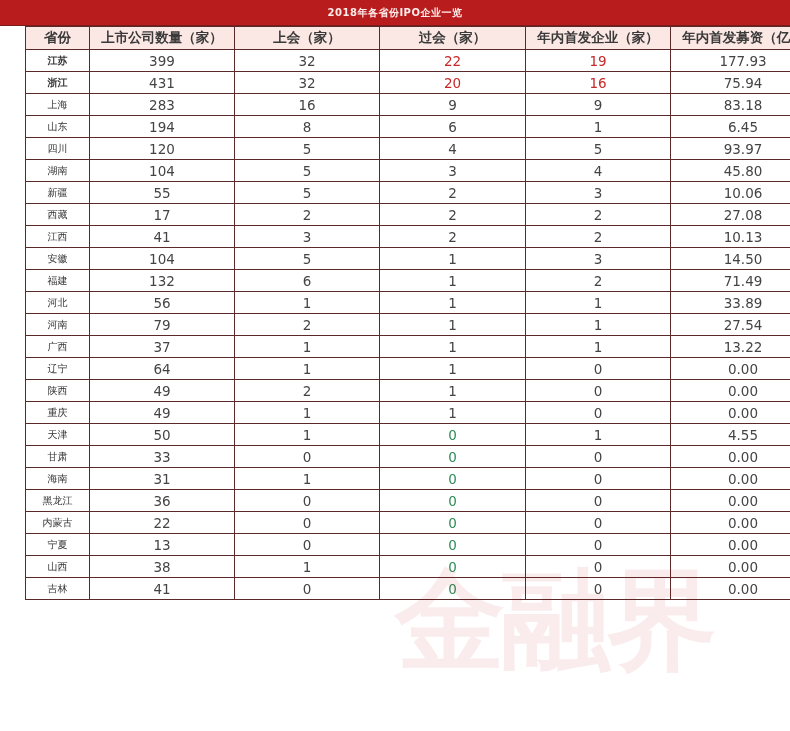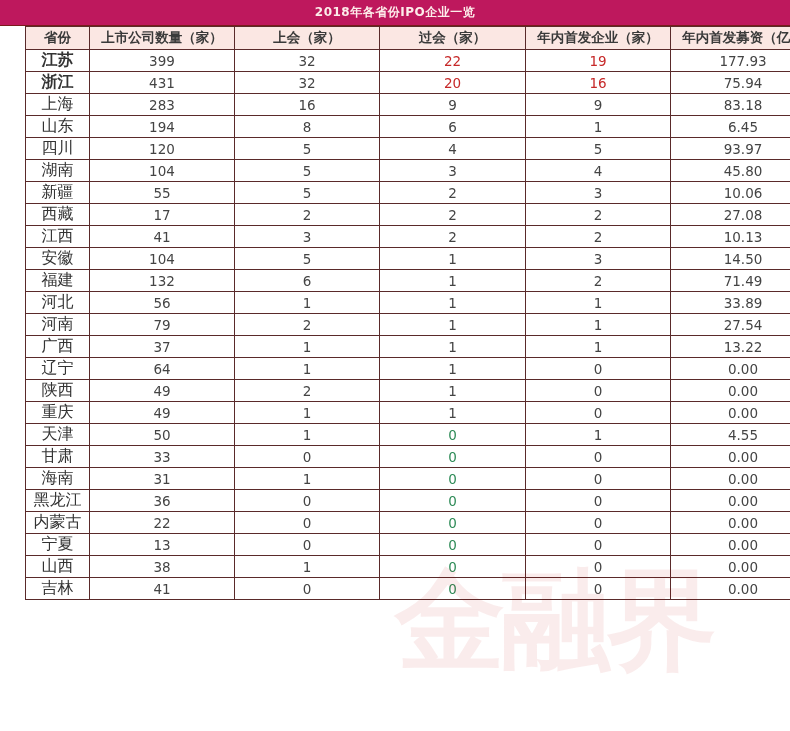--- a/index.html
+++ b/index.html
@@ -1,29 +1,29 @@
 <!DOCTYPE html>
 <html><head>
 <meta charset="utf-8">
 <style>
   html, body { margin: 0; padding: 0; background: #ffffff; }
   body { width: 790px; height: 731px; overflow: hidden; font-family: "DejaVu Sans", "Liberation Sans", sans-serif; position: relative; }
   .sheet { position: absolute; left: 0; top: 0; width: 790px; }
   .title {
-    height: 25px; line-height: 25px; background: #be185d; color: #fdecea;
-    text-align: center; font-weight: bold; font-size: 12px; letter-spacing: 0.5px;
+    height: 25px; line-height: 25px; background: #b91c1c; color: #fdecea;
+    text-align: center; font-weight: bold; font-size: 10px; letter-spacing: 0.5px;
     border-bottom: 1px solid #7a1b1b;
   }
   table { border-collapse: collapse; width: 790px; table-layout: fixed; margin-left: 25px; }
   col.c0 { width: 64px; } col.c1 { width: 145px; } col.c2 { width: 145px; }
   col.c3 { width: 146px; } col.c4 { width: 145px; } col.c5 { width: 145px; }
   th, td { border: 1px solid #5a2a2a; text-align: center; padding: 0; overflow: hidden; white-space: nowrap; }
   th { height: 22px; background: #fbe7e3; color: #3a3a3a; font-weight: bold; font-size: 13.5px; }
   td { height: 21px; font-size: 13.5px; color: #444; }
-  td.prov { font-size: 16px; color: #333; }
+  td.prov { font-size: 10px; color: #333; }
   td.prov.bold { font-weight: bold; }
   .red { color: #c62828; }
   .green { color: #2e8b57; }
   .watermark {
     position: absolute; left: 395px; top: 560px; width: 390px; height: 160px;
     pointer-events: none; opacity: 0.07; color: #c00000; font-weight: bold;
     font-size: 110px; line-height: 120px; letter-spacing: -4px;
   }
 </style>
 </head>

